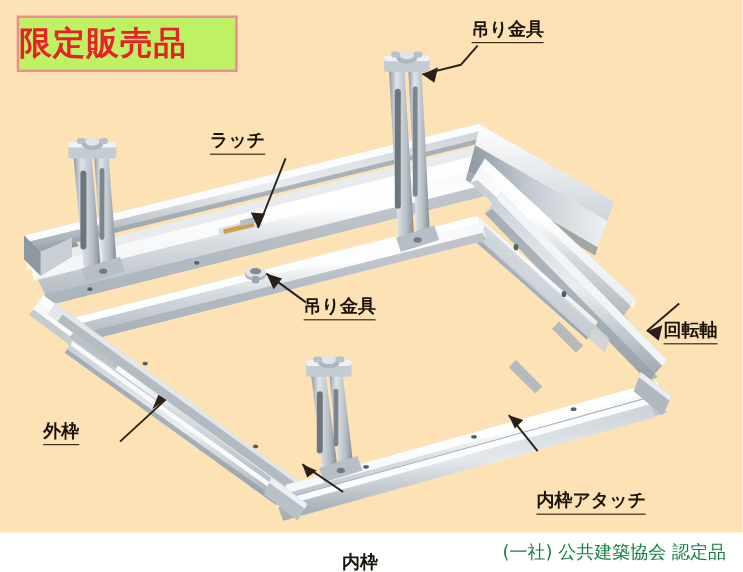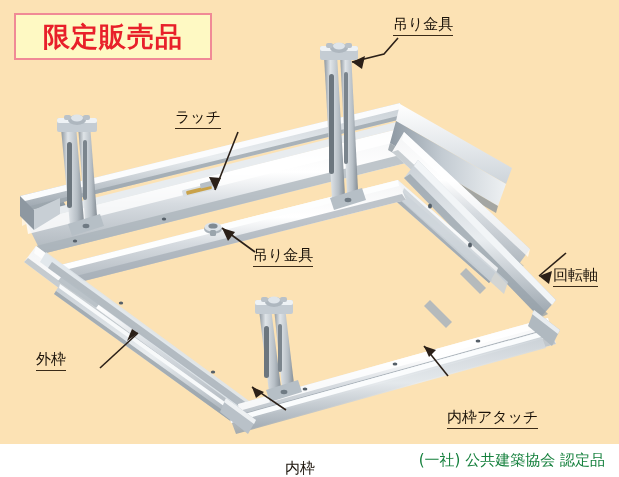--- a/index.html
+++ b/index.html
@@ -30,28 +30,28 @@
     left: 0; top: 444px;
     width: 619px;
     height: 33px;
     background: #ffffff;
   }
   
   #badge {
     position: absolute;
     left: 14px;
     top: 13px;
-    width: 198px;
+    width: 184px;
     height: 47px;
-    background: #fef9c3;
+    background: #bef264;
     border: 2px solid #f08a96;
     box-sizing: border-box;
     display: flex;
     align-items: center;
-    justify-content: center;
+    justify-content: flex-start;
   }
   #badge-text {
     color: #e8202a;
     font-size: 27px;
     font-weight: bold;
     letter-spacing: 1px;
     line-height: 1;
     white-space: nowrap;
     font-family: "DejaVu Sans", "Liberation Sans", sans-serif;
   }
@@ -60,21 +60,21 @@
     position: absolute;
     left: 0; top: 0;
     width: 619px;
     height: 477px;
   }
   
   .callout {
     position: absolute;
     color: #1a1209;
     font-size: 15px;
-    font-weight: normal;
+    font-weight: bold;
     line-height: 1.1;
     white-space: nowrap;
     font-family: "DejaVu Sans", "Liberation Sans", sans-serif;
     border-bottom: 1.6px solid #3a2b18;
     padding-bottom: 2px;
   }
   
   #cert {
     position: absolute;
     right: 14px;

